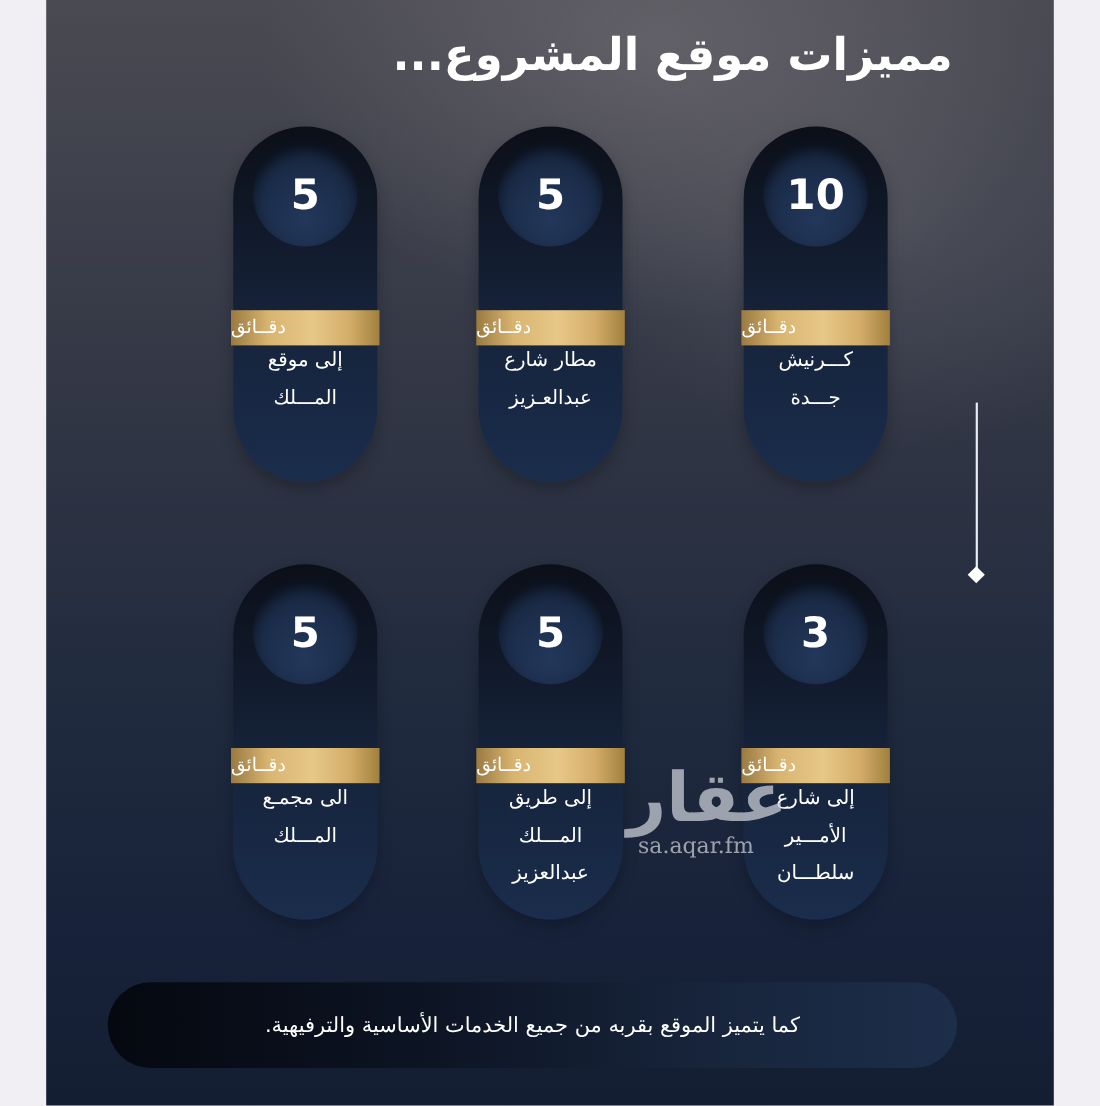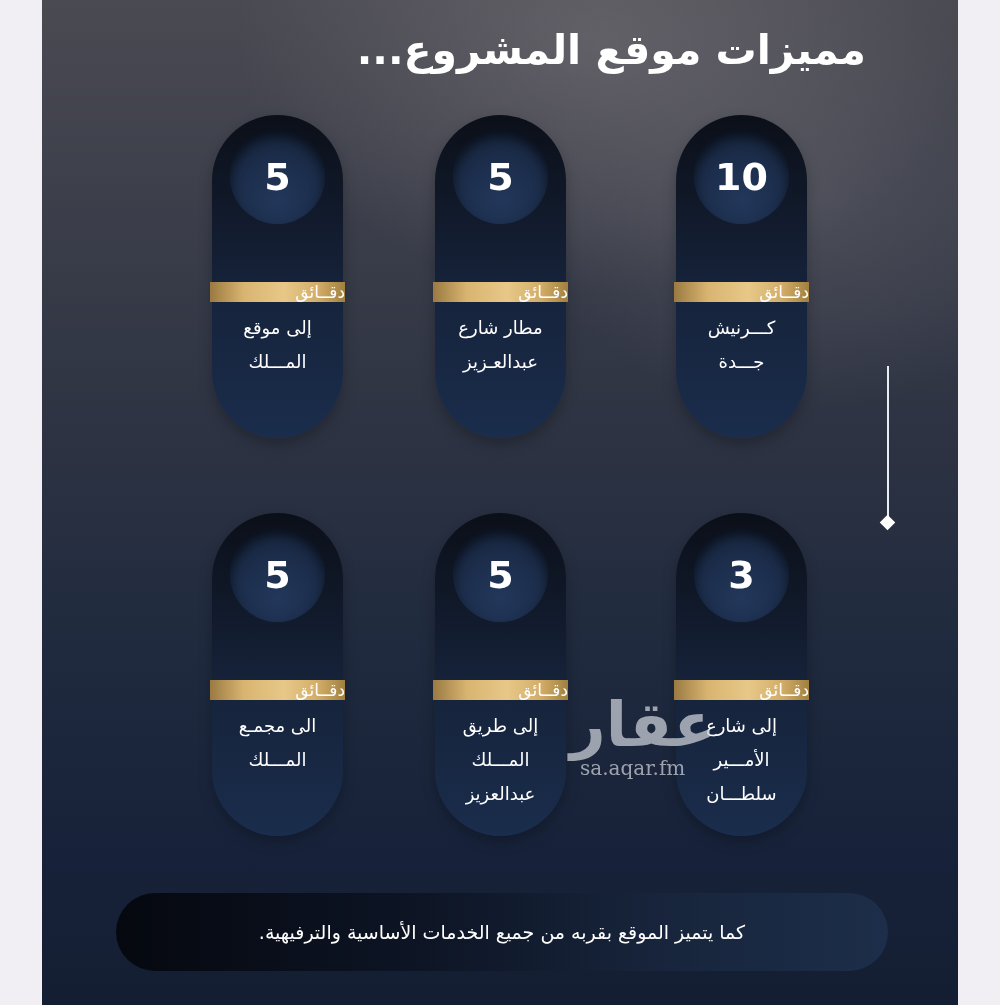--- a/index.html
+++ b/index.html
@@ -29,41 +29,41 @@
   .pill .circle {
     position:absolute; left:18px; top:14px; width:95px; height:95px; border-radius:50%;
     background: radial-gradient(circle at 50% 75%, #22375a 0%, #1b2c49 55%, #141f35 100%);
     box-shadow: inset 0 8px 12px rgba(0,0,0,0.55);
     display:flex; align-items:center; justify-content:center;
   }
   .pill .num {
     color:#ffffff; font-size:38px; font-weight:bold; font-family:"DejaVu Sans", sans-serif;
   }
   .pill .band {
-    position:absolute; left:-2px; right:-2px; top:167px; height:20px;
+    position:absolute; left:-2px; right:-2px; top:167px; height:32px;
     background: linear-gradient(90deg, #9a7a42 0%, #d8b470 25%, #e7c888 55%, #d3ad68 80%, #a0803f 100%);
-    display:flex; align-items:center; justify-content:flex-end;
+    display:flex; align-items:center; justify-content:flex-start;
   }
   .pill .band span {
     color:#ffffff; font-size:17px; direction:rtl; line-height:20px;
   }
   .pill .desc {
     position:absolute; left:6px; right:6px; top:196px;
     color:#ffffff; font-size:18px; line-height:34px; text-align:center; direction:rtl;
   }
   .pill .desc div { white-space:nowrap; }
   .timeline {
     position:absolute; left:845px; top:366px; width:2px; height:156px; background:#e8ecf4;
   }
   .diamond {
     position:absolute; left:840px; top:517px; width:11px; height:11px; background:#ffffff;
     transform:rotate(45deg);
   }
   .footer {
-    position:absolute; left:74px; top:893px; width:772px; height:78px; border-radius:39px;
+    position:absolute; left:56px; top:893px; width:772px; height:78px; border-radius:39px;
     background: linear-gradient(90deg, #05080f 0%, #0c1322 35%, #17243b 70%, #1d2e4a 100%);
     display:flex; align-items:center; justify-content:center;
   }
   .footer span { color:#ffffff; font-size:19px; direction:rtl; }
   .watermark {
     position:absolute; left:528px; top:690px; width:180px; height:100px; opacity:0.75;
   }
   .watermark .logo {
     position:absolute; left:0; top:0; color:#c9cdd4; font-size:62px; font-weight:bold;
     line-height:70px; direction:rtl; letter-spacing:2px;

